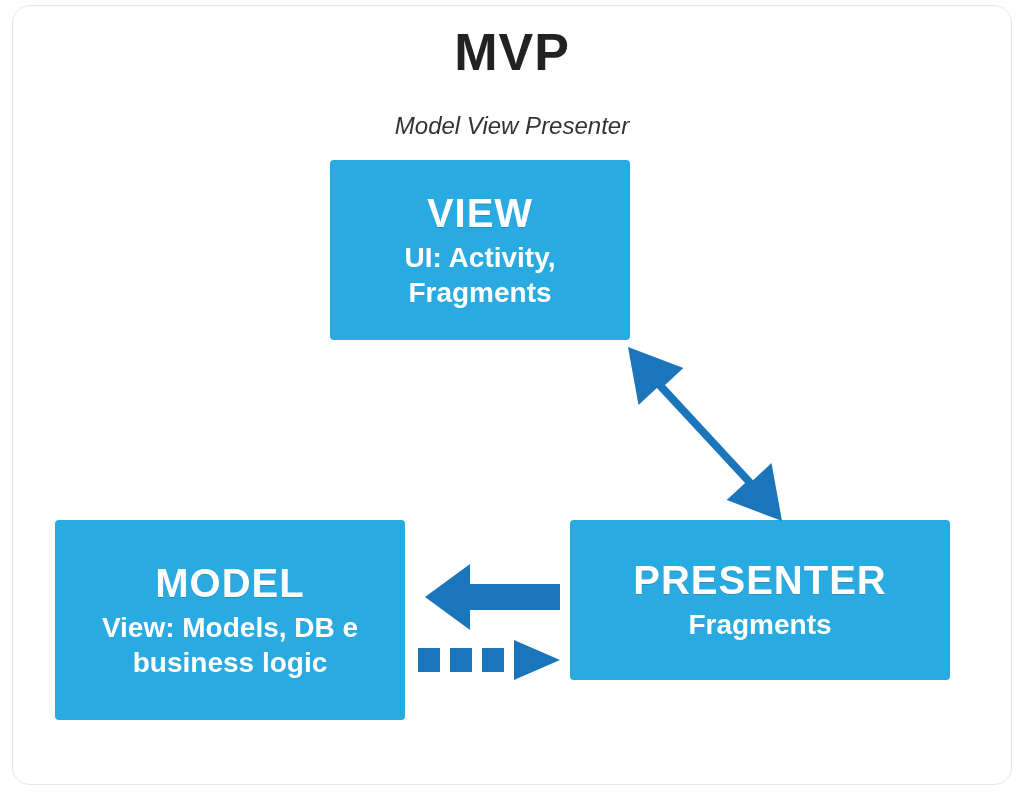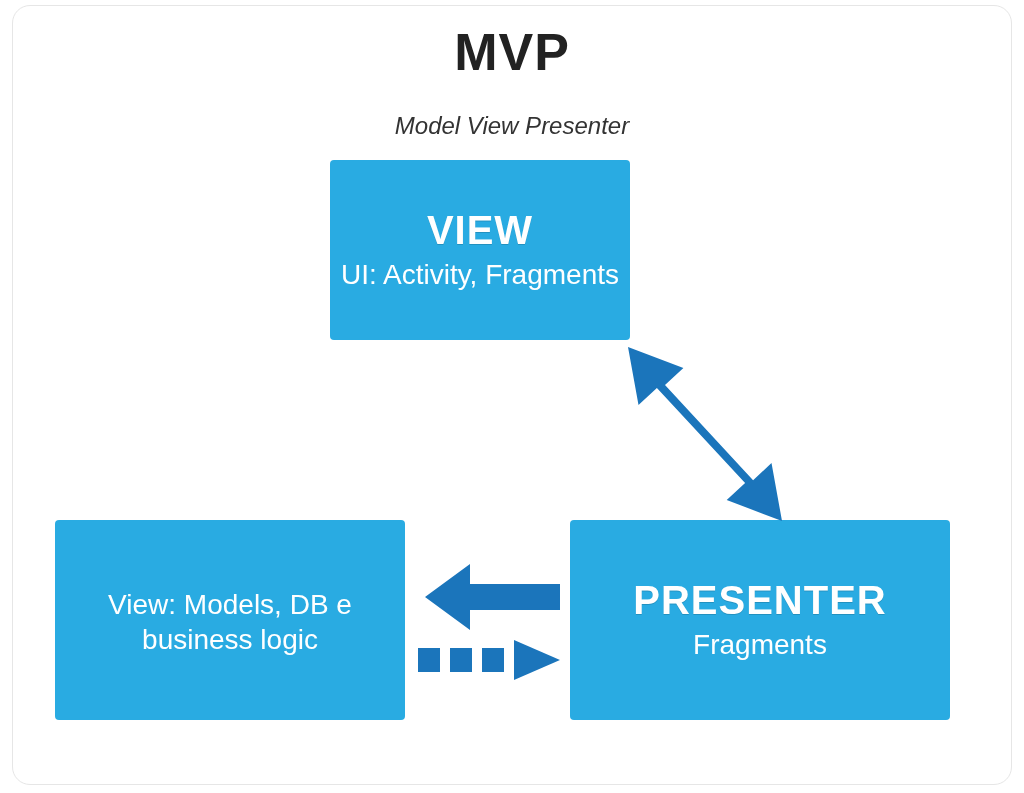--- a/index.html
+++ b/index.html
@@ -54,41 +54,41 @@
     justify-content: center;
   }
   .box-title {
     font-size: 40px;
     font-weight: 800;
     letter-spacing: 1px;
     text-shadow: 0 1px 0 rgba(0,0,0,0.15);
   }
   .box-sub {
     font-size: 28px;
-    font-weight: 400;
+    font-weight: 700;
     line-height: 1.25;
     margin-top: 4px;
   }
   .box-view {
     left: 330px;
     top: 160px;
     width: 300px;
     height: 180px;
   }
   .box-model {
     left: 55px;
     top: 520px;
     width: 350px;
     height: 200px;
   }
   .box-presenter {
     left: 570px;
     top: 520px;
     width: 380px;
-    height: 200px;
+    height: 160px;
   }
   svg.arrows {
     position: absolute;
     left: 0;
     top: 0;
     width: 1024px;
     height: 793px;
     pointer-events: none;
   }
 </style>
@@ -99,20 +99,21 @@
 
 <div class="title">MVP</div>
 <div class="subtitle">Model View Presenter</div>
 
 <div class="box box-view">
   <div class="box-title">VIEW</div>
   <div class="box-sub">UI: Activity, Fragments</div>
 </div>
 
 <div class="box box-model">
+  <div class="box-title">MODEL</div>
   <div class="box-sub">View: Models, DB e business logic</div>
 </div>
 
 <div class="box box-presenter">
   <div class="box-title">PRESENTER</div>
   <div class="box-sub">Fragments</div>
 </div>
 
 <svg class="arrows" viewBox="0 0 1024 793">
 

